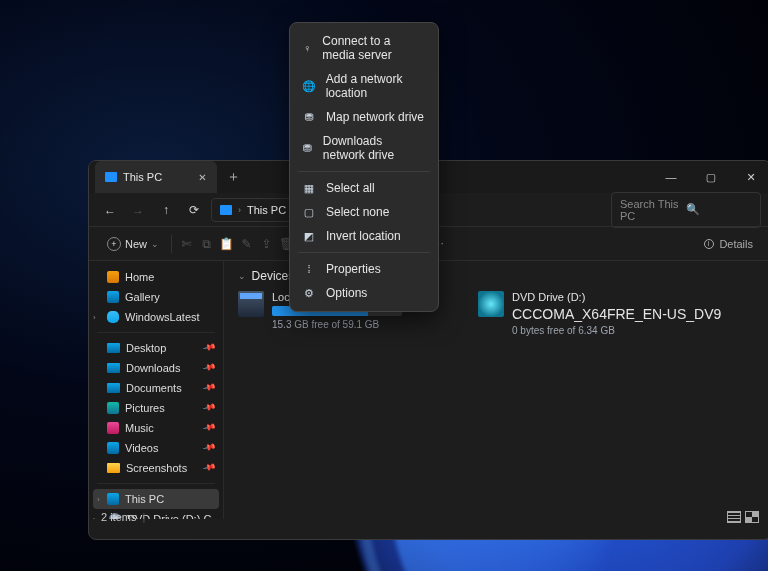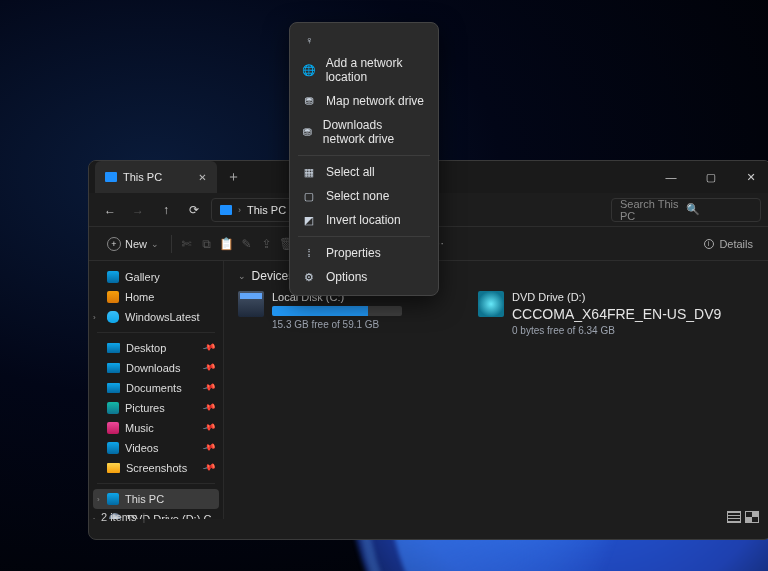--- a/index.html
+++ b/index.html
@@ -31,21 +31,21 @@
   .winmin::before{content:"—";} .winmax::before{content:"▢";} .winclose::before{content:"✕";}
 
   
   .navbar { display:flex; align-items:center; height:34px; padding:0 10px; gap:6px; background:#1d1d1d; border-bottom:1px solid #2d2d2d;}
   .navbtn { width:22px; height:22px; display:flex; align-items:center; justify-content:center; border-radius:4px; color:#ccc; font-size:12px;}
   .navbtn.disabled{color:#555;}
   .crumb { display:flex; align-items:center; gap:6px; padding:0 8px; height:24px; border:1px solid #333; border-radius:4px; flex:0 0 auto; }
   .crumb-icon{width:12px;height:10px;background:#1e90ff;border-radius:1px;}
   .chev{color:#888;font-size:9px;}
   .nav-spacer{flex:1;}
-  .searchbox { width:150px; height:24px; border:1px solid #333; border-radius:4px; display:flex; align-items:center; padding:0 8px; color:#888; font-size:11px;}
+  .searchbox { width:150px; height:36px; border:1px solid #333; border-radius:4px; display:flex; align-items:center; padding:0 8px; color:#888; font-size:11px;}
   .searchbox span{flex:1;}
   .sicon{color:#888;font-size:11px;}
 
   
   .toolbar { display:flex; align-items:center; height:34px; padding:0 12px; gap:2px; border-bottom:1px solid #2d2d2d;}
   .tbtn { display:flex; align-items:center; gap:4px; padding:4px 6px; border-radius:4px; font-size:11px; color:#aaa;}
   .tbtn.new{color:#ddd;}
   .plus-circle{display:inline-flex;width:14px;height:14px;border:1px solid #888;border-radius:50%;align-items:center;justify-content:center;font-size:9px;}
   .tdiv{width:1px;height:18px;background:#333;margin:0 4px;}
   .ticon{color:#555;font-size:12px;width:18px;text-align:center;}
@@ -184,26 +184,26 @@
     <div class="tbtn details-btn">
       <span class="det-icon"></span>
       <span>Details</span>
     </div>
   </div>
 
   <div class="body">
 
     <div class="sidebar">
       <div class="sitem">
+          <span class="sico home"></span>
+          <span>Home</span>
+        </div>
+      <div class="sitem">
           <span class="sico gallery"></span>
           <span>Gallery</span>
-        </div>
-      <div class="sitem">
-          <span class="sico home"></span>
-          <span>Home</span>
         </div>
       <div class="sitem">
           <span class="sexp">›</span>
           <span class="sico cloud"></span>
           <span>WindowsLatest</span>
         </div>
       <div class="sep"></div>
       <div class="sitem">
           <span class="sico folder"></span>
           <span>Desktop</span>
@@ -290,20 +290,21 @@
     <div class="grow"></div>
     <div class="view-icon list"></div>
     <div class="view-icon grid"></div>
   </div>
 
 </div>
 
 <div class="context-menu">
   <div class="citem">
       <span class="ci">♀</span>
+      <span>Connect to a media server</span>
     </div>
   <div class="citem">
       <span class="ci">🌐</span>
       <span>Add a network location</span>
     </div>
   <div class="citem">
       <span class="ci">⛃</span>
       <span>Map network drive</span>
     </div>
   <div class="citem">

